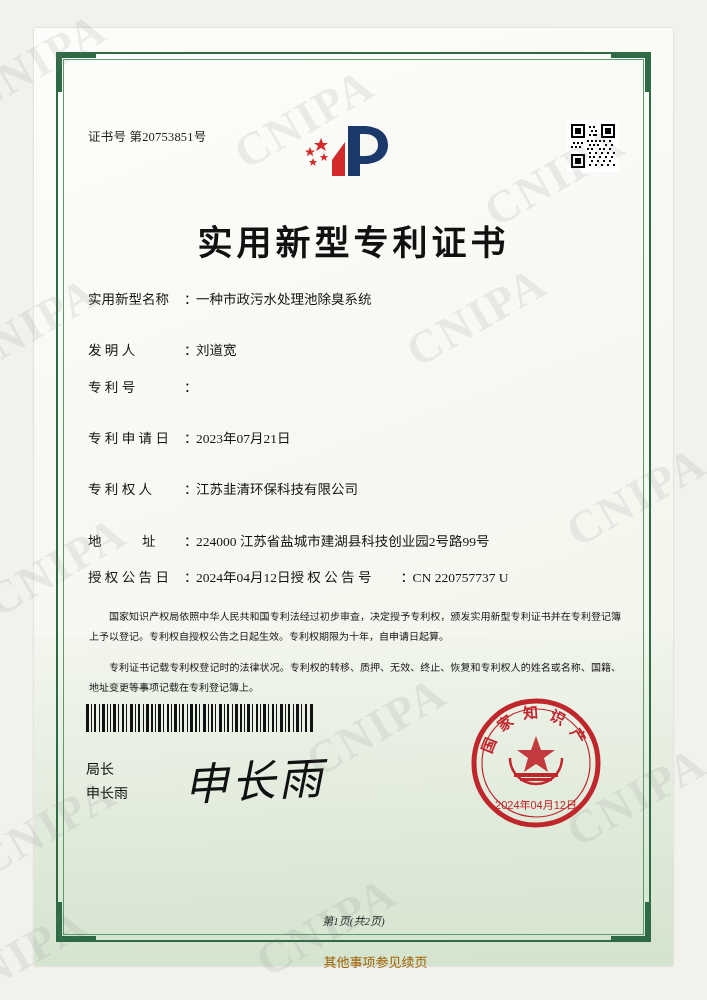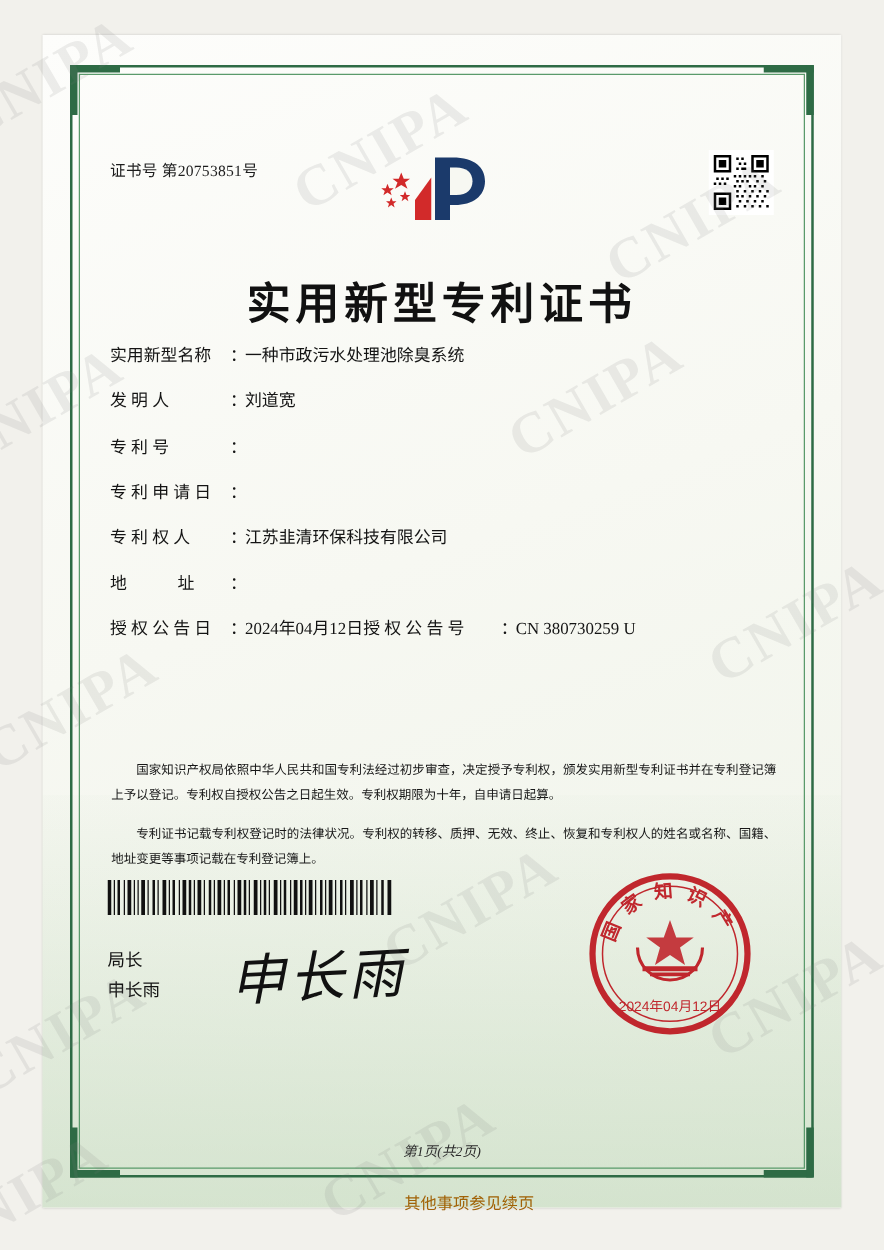--- a/index.html
+++ b/index.html
@@ -150,21 +150,21 @@
     line-height: 1.1;
   }
   .f-label {
     width: 96px;
     flex: 0 0 96px;
     display: flex;
     justify-content: space-between;
     white-space: nowrap;
   }
   .f-colon { width: 12px; flex: 0 0 12px; text-align: left; }
-  .f-value { flex: 1 1 auto; }
+  .f-value { flex: 1 1 auto; margin-top: 15px; }
   .field.inline2 { justify-content: flex-start; }
   .f-label2 {
     width: 110px;
     flex: 0 0 110px;
     display: flex;
     justify-content: space-between;
     white-space: nowrap;
   }
   .f-value2 { flex: 0 0 auto; }
 
@@ -388,40 +388,42 @@
       </div>
 
       <div class="field">
         <div class="f-label">专 利 号</div>
         <div class="f-colon">：</div>
       </div>
 
       <div class="field">
         <div class="f-label">专 利 申 请 日</div>
         <div class="f-colon">：</div>
+        <div class="f-value">2023年07月21日</div>
       </div>
 
       <div class="field">
         <div class="f-label">专 利 权 人</div>
         <div class="f-colon">：</div>
         <div class="f-value">江苏韭清环保科技有限公司</div>
       </div>
 
       <div class="field">
         <div class="f-label">地　　　址</div>
         <div class="f-colon">：</div>
+        <div class="f-value">224000 江苏省盐城市建湖县科技创业园2号路99号</div>
       </div>
 
       <div class="field inline2">
         <div class="f-label">授 权 公 告 日</div>
         <div class="f-colon">：</div>
         <div class="f-value2">2024年04月12日</div>
         <div class="f-label2">授 权 公 告 号</div>
         <div class="f-colon">：</div>
-        <div class="f-value2">CN 380730259 U</div>
+        <div class="f-value2">CN 220757737 U</div>
       </div>
 
     </div>
 
     <div class="paras">
       <p>国家知识产权局依照中华人民共和国专利法经过初步审查，决定授予专利权，颁发实用新型专利证书并在专利登记簿上予以登记。专利权自授权公告之日起生效。专利权期限为十年，自申请日起算。</p>
       <p>专利证书记载专利权登记时的法律状况。专利权的转移、质押、无效、终止、恢复和专利权人的姓名或名称、国籍、地址变更等事项记载在专利登记簿上。</p>
     </div>
 
     <div class="barcode">

